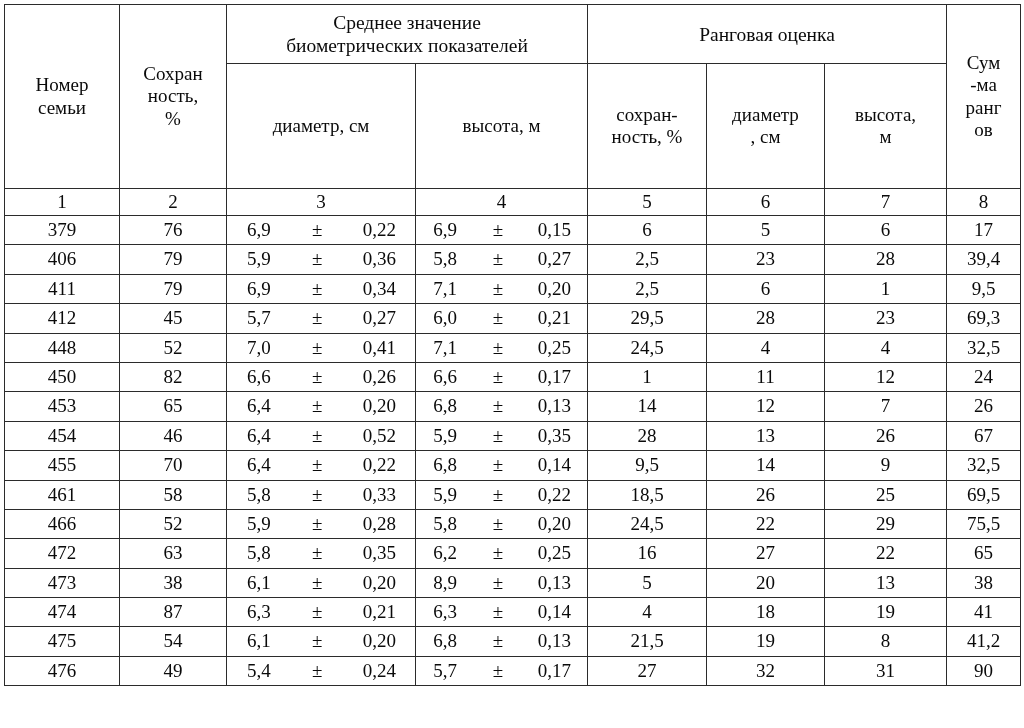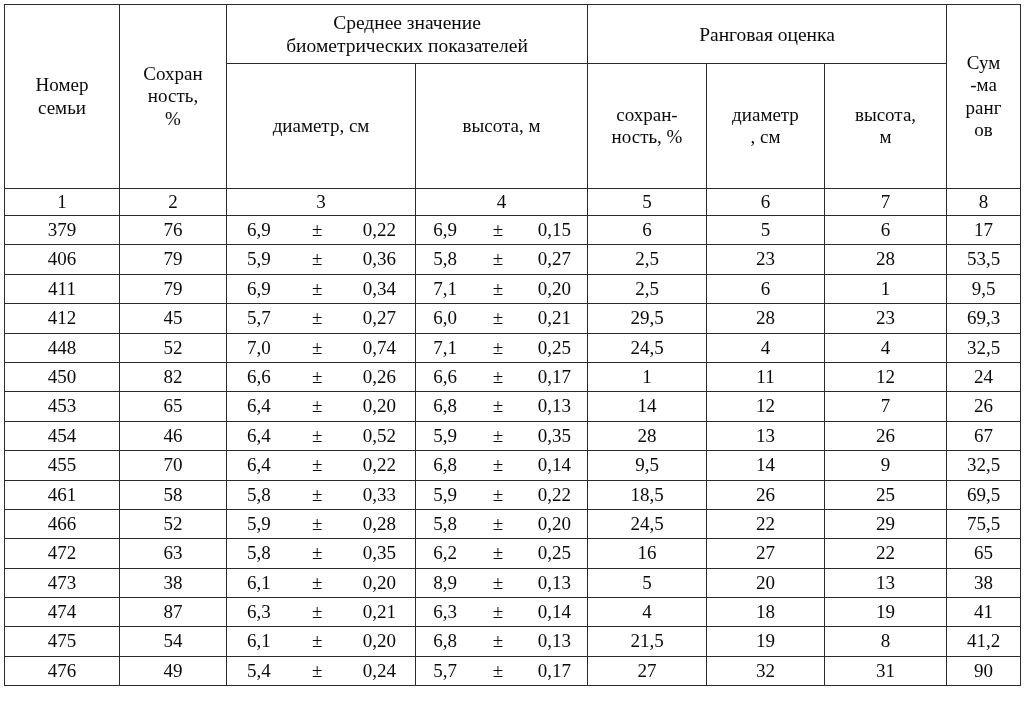--- a/index.html
+++ b/index.html
@@ -179,21 +179,21 @@
           <td class="meas">
             <div class="meas-inner">
               <span class="meas-mean">5,8</span>
               <span class="meas-pm">±</span>
               <span class="meas-err">0,27</span>
             </div>
           </td>
           <td>2,5</td>
           <td>23</td>
           <td>28</td>
-          <td>53,5</td>
+          <td>39,4</td>
         </tr>
         <tr class="data-row">
           <td>411</td>
           <td>79</td>
           <td class="meas">
             <div class="meas-inner">
               <span class="meas-mean">6,9</span>
               <span class="meas-pm">±</span>
               <span class="meas-err">0,34</span>
             </div>
@@ -232,21 +232,21 @@
           <td>23</td>
           <td>69,3</td>
         </tr>
         <tr class="data-row">
           <td>448</td>
           <td>52</td>
           <td class="meas">
             <div class="meas-inner">
               <span class="meas-mean">7,0</span>
               <span class="meas-pm">±</span>
-              <span class="meas-err">0,74</span>
+              <span class="meas-err">0,41</span>
             </div>
           </td>
           <td class="meas">
             <div class="meas-inner">
               <span class="meas-mean">7,1</span>
               <span class="meas-pm">±</span>
               <span class="meas-err">0,25</span>
             </div>
           </td>
           <td>24,5</td>

